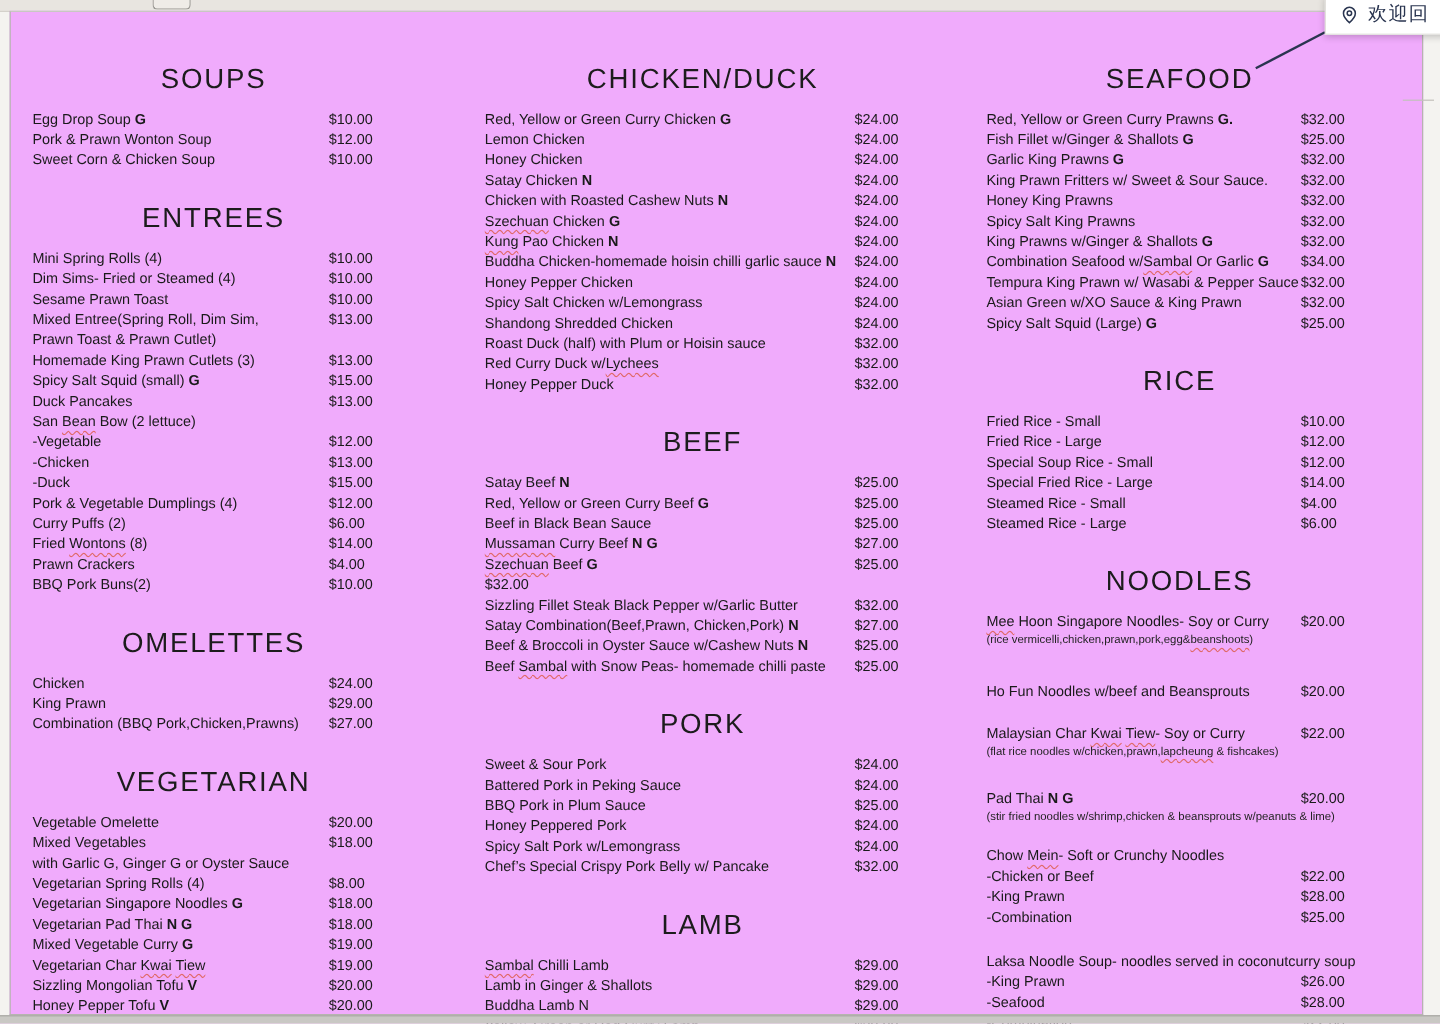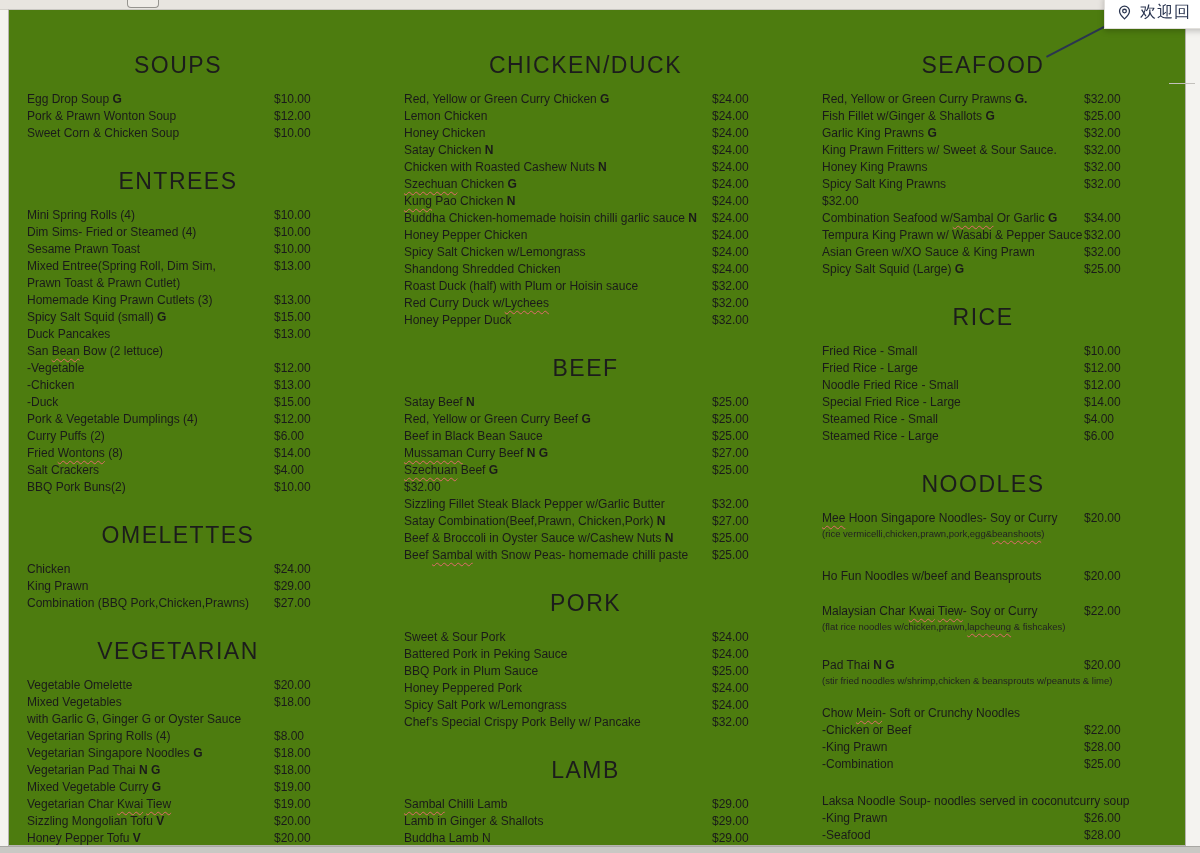--- a/index.html
+++ b/index.html
@@ -7,21 +7,21 @@
     width:1200px;height:853px;position:relative;overflow:hidden;
     background:#f4f3f0;
     font-family:"Liberation Sans", sans-serif;
     color:#1a1a1a;
   }
   .top-strip{position:absolute;left:0;top:0;width:1200px;height:9px;background:#e8e5e0;border-bottom:1px solid #d4d1cb}
   .bottom-strip{position:absolute;left:0;top:846px;width:1200px;height:7px;background:#c9c8c4;border-top:1px solid #a8a7a3}
   .tab-handle{position:absolute;left:127px;top:0;width:30px;height:7px;background:#efece7;border:1px solid #96948f;border-top:none;border-radius:0 0 4px 4px}
   .page{
     position:absolute;left:8px;top:9px;width:1178px;height:837px;box-sizing:border-box;
-    background:#4d7c0f;border:1px solid #b6b4af;border-top-color:#c9c7c2;
+    background:#f0abfc;border:1px solid #b6b4af;border-top-color:#c9c7c2;
   }
   .right-tick{position:absolute;left:1160px;top:73px;width:26px;height:1px;background:#c2c0bb}
 
   
   .col{position:absolute;top:42px}
   .col1{left:18px;width:302px;--nmw:247px}
   .col2{left:395px;width:363px;--nmw:308px}
   .col3{left:813px;width:322px;--nmw:262px}
 
   h2{
@@ -129,21 +129,21 @@
         </div>
         <div class="row">
           <span class="nm">Curry Puffs (2)</span>
           <span class="pr">$6.00</span>
         </div>
         <div class="row">
           <span class="nm">Fried <span class="sq">Wontons</span> (8)</span>
           <span class="pr">$14.00</span>
         </div>
         <div class="row">
-          <span class="nm">Salt Crackers</span>
+          <span class="nm">Prawn Crackers</span>
           <span class="pr">$4.00</span>
         </div>
         <div class="row">
           <span class="nm">BBQ Pork Buns(2)</span>
           <span class="pr">$10.00</span>
         </div>
       </section>
       <section>
         <h2>OMELETTES</h2>
         <div class="row">
@@ -372,20 +372,21 @@
         </div>
         <div class="row">
           <span class="nm">Honey King Prawns</span>
           <span class="pr">$32.00</span>
         </div>
         <div class="row">
           <span class="nm">Spicy Salt King Prawns</span>
           <span class="pr">$32.00</span>
         </div>
         <div class="row">
+          <span class="nm">King Prawns w/Ginger &amp; Shallots <b class="tag">G</b></span>
           <span class="pr">$32.00</span>
         </div>
         <div class="row">
           <span class="nm">Combination Seafood w/<span class="sq">Sambal</span> Or Garlic <b class="tag">G</b></span>
           <span class="pr">$34.00</span>
         </div>
         <div class="row">
           <span class="nm">Tempura King Prawn w/ Wasabi &amp; Pepper Sauce</span>
           <span class="pr">$32.00</span>
         </div>
@@ -402,21 +403,21 @@
         <h2>RICE</h2>
         <div class="row">
           <span class="nm">Fried Rice - Small</span>
           <span class="pr">$10.00</span>
         </div>
         <div class="row">
           <span class="nm">Fried Rice - Large</span>
           <span class="pr">$12.00</span>
         </div>
         <div class="row">
-          <span class="nm">Noodle Fried Rice - Small</span>
+          <span class="nm">Special Soup Rice - Small</span>
           <span class="pr">$12.00</span>
         </div>
         <div class="row">
           <span class="nm">Special Fried Rice - Large</span>
           <span class="pr">$14.00</span>
         </div>
         <div class="row">
           <span class="nm">Steamed Rice - Small</span>
           <span class="pr">$4.00</span>
         </div>

